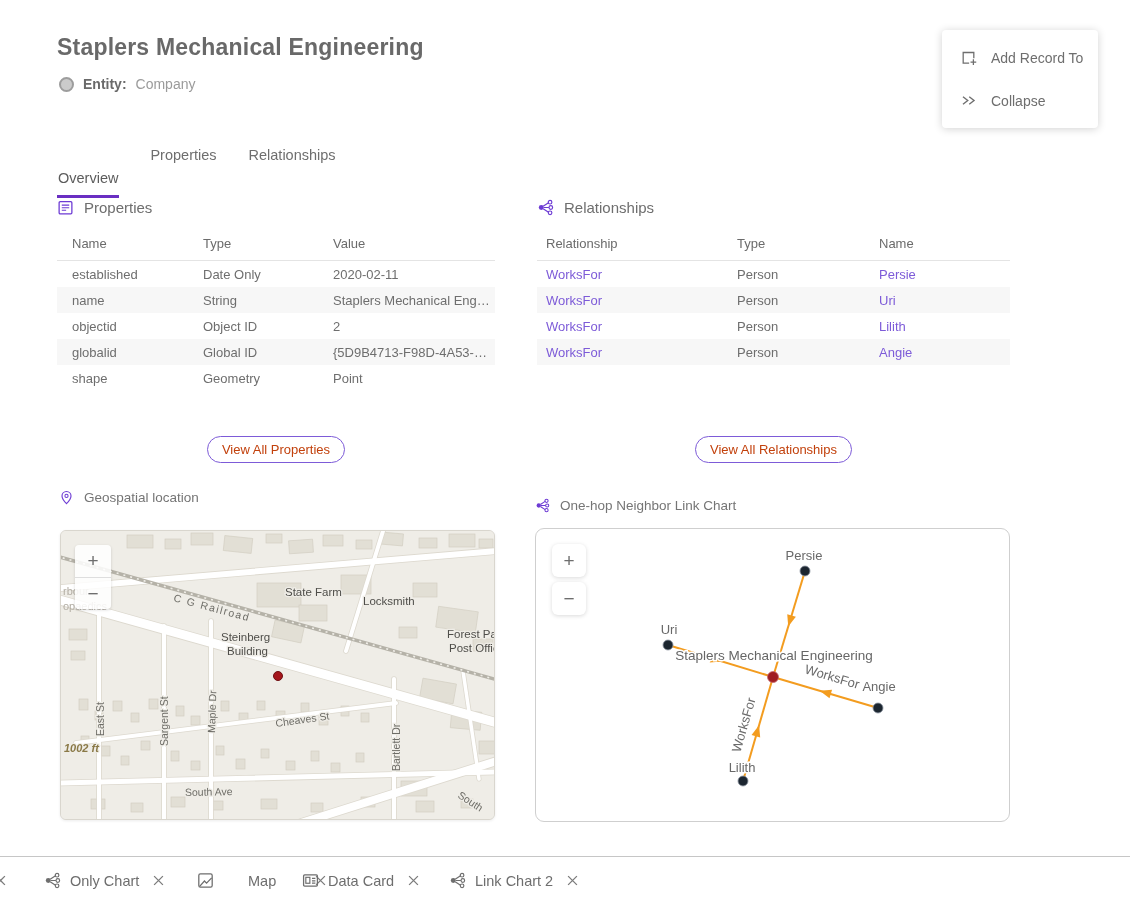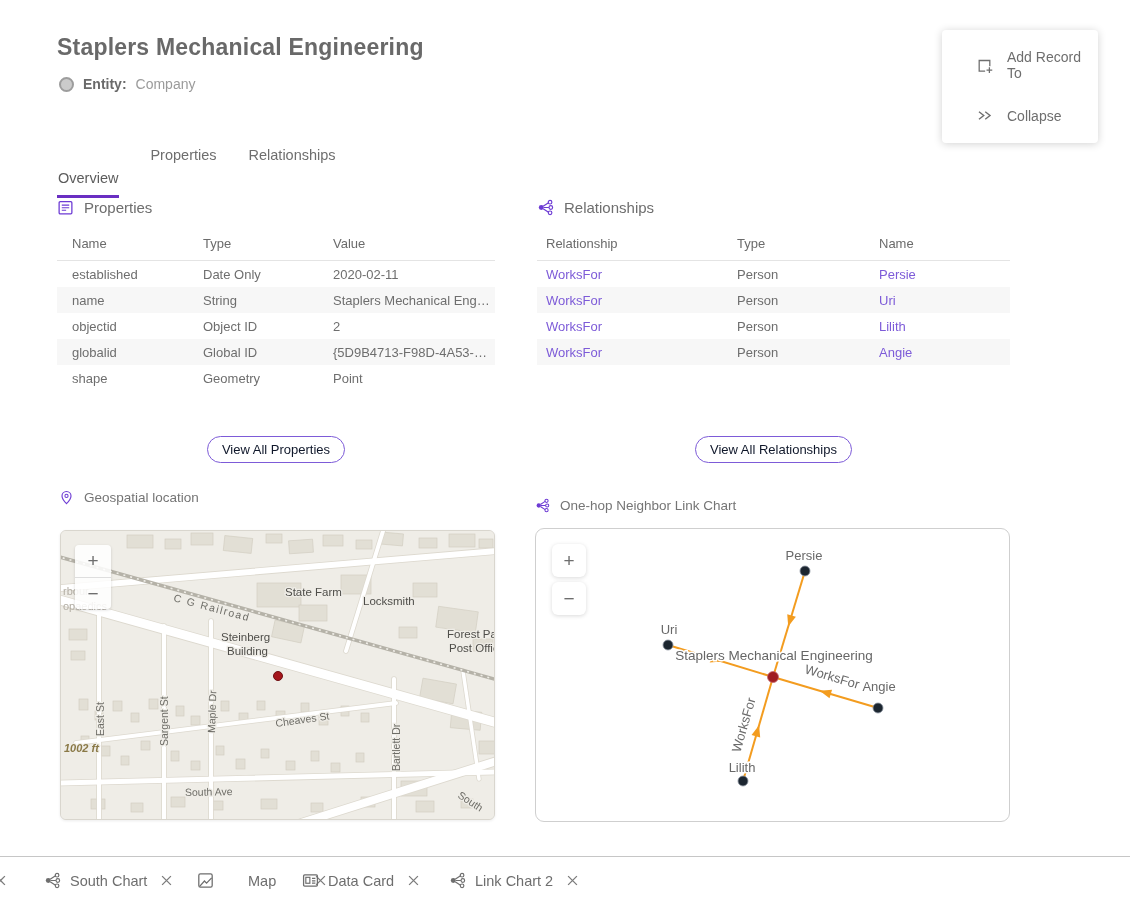--- a/index.html
+++ b/index.html
@@ -12,21 +12,21 @@
 
   
   .title { position:absolute; left:57px; top:34px; font-size:23px; font-weight:600; color:#696969; letter-spacing:.2px; }
   .entity-row { position:absolute; left:59px; top:76px; display:flex; align-items:center; gap:9px; font-size:14px; }
   .entity-dot { width:15px; height:15px; border-radius:50%; background:#cbcbcb; border:2px solid #9d9d9d; }
   .entity-label { font-weight:700; color:#6a6a6a; }
   .entity-value { color:#9b9b9b; }
 
   
   .menu { position:absolute; left:942px; top:30px; width:156px; background:#fff; border-radius:4px;
-          box-shadow:0 1px 8px rgba(0,0,0,.18); padding:6px 16px; }
+          box-shadow:0 1px 8px rgba(0,0,0,.18); padding:6px 0; }
   .menu-item { display:flex; align-items:center; gap:14px; padding:13px 0 13px 18px; font-size:14px; color:#6e6e6e; cursor:pointer; }
   .menu-item svg { width:17px; height:17px; color:#6e6e6e; flex:0 0 auto; }
 
   
   .tabs { position:absolute; left:57px; top:143px; display:flex; gap:30px; font-size:14.5px; }
   .tab { padding:4px 1px 9px; color:#6e6e6e; cursor:pointer; border-bottom:3px solid transparent; }
   .tab.active { color:#5c5c5c; border-bottom:3px solid #6a2fc2;margin-top:23px; }
 
   
   .section-header { position:absolute; display:flex; align-items:center; gap:10px; font-size:15px; color:#6e6e6e; }
@@ -45,21 +45,21 @@
   .t-rels  .thead, .t-rels  .trow { grid-template-columns:200px 142px auto; }
   .t-props .thead > :first-child, .t-props .trow > :first-child { padding-left:15px; }
   .t-rels  .thead > :first-child, .t-rels  .trow > :first-child { padding-left:9px; }
   .cell { white-space:nowrap; overflow:hidden; }
   .cell.link { color:#7d5bd8; cursor:pointer; }
 
   
   .btn-wrap { position:absolute; top:436px; display:flex; justify-content:center; }
   .btn-wrap.left { left:57px; width:438px; }
   .btn-wrap.right { left:537px; width:473px; }
-  .pill { border:1px solid #7d5bd8; color:#0f172a; background:#fff; border-radius:15px;
+  .pill { border:1px solid #7d5bd8; color:#c2410c; background:#fff; border-radius:15px;
           font-size:13px; padding:5px 14px; font-family:inherit; cursor:pointer; }
 
   
   .map-card { position:absolute; left:60px; top:530px; width:435px; height:290px; border-radius:6px;
               overflow:hidden; border:1px solid #d9d6ce; background:#efede7; box-shadow:0 1px 3px rgba(0,0,0,.08); }
   .chart-card { position:absolute; left:535px; top:528px; width:475px; height:294px; border-radius:9px;
                 border:1px solid #cfcfcf; background:#fff; }
   .zoomctl { position:absolute; left:14px; top:14px; width:36px; border-radius:4px; overflow:hidden;
              background:rgba(255,255,255,.85); box-shadow:0 1px 3px rgba(0,0,0,.15); z-index:5; }
   .zoomctl .zbtn { width:36px; height:32px; display:flex; align-items:center; justify-content:center;
@@ -409,21 +409,21 @@
   <div class="bottombar" id="bottomBar">
     <div class="stray-x">
       <svg>
           <use href="#i-close"></use>
         </svg>
     </div>
   <div class="btab" style="left: 44px;">
         <svg class="ticon">
           <use href="#i-linkchart"></use>
         </svg>
-        <span>South Chart</span>
+        <span>Only Chart</span>
         <svg class="xicon">
           <use href="#i-close"></use>
         </svg>
       </div>
       <div class="btab" style="left: 197px; gap: 34px;">
         <svg class="ticon">
           <use href="#i-map"></use>
         </svg>
         <span>Map</span>
         <svg class="xicon">

